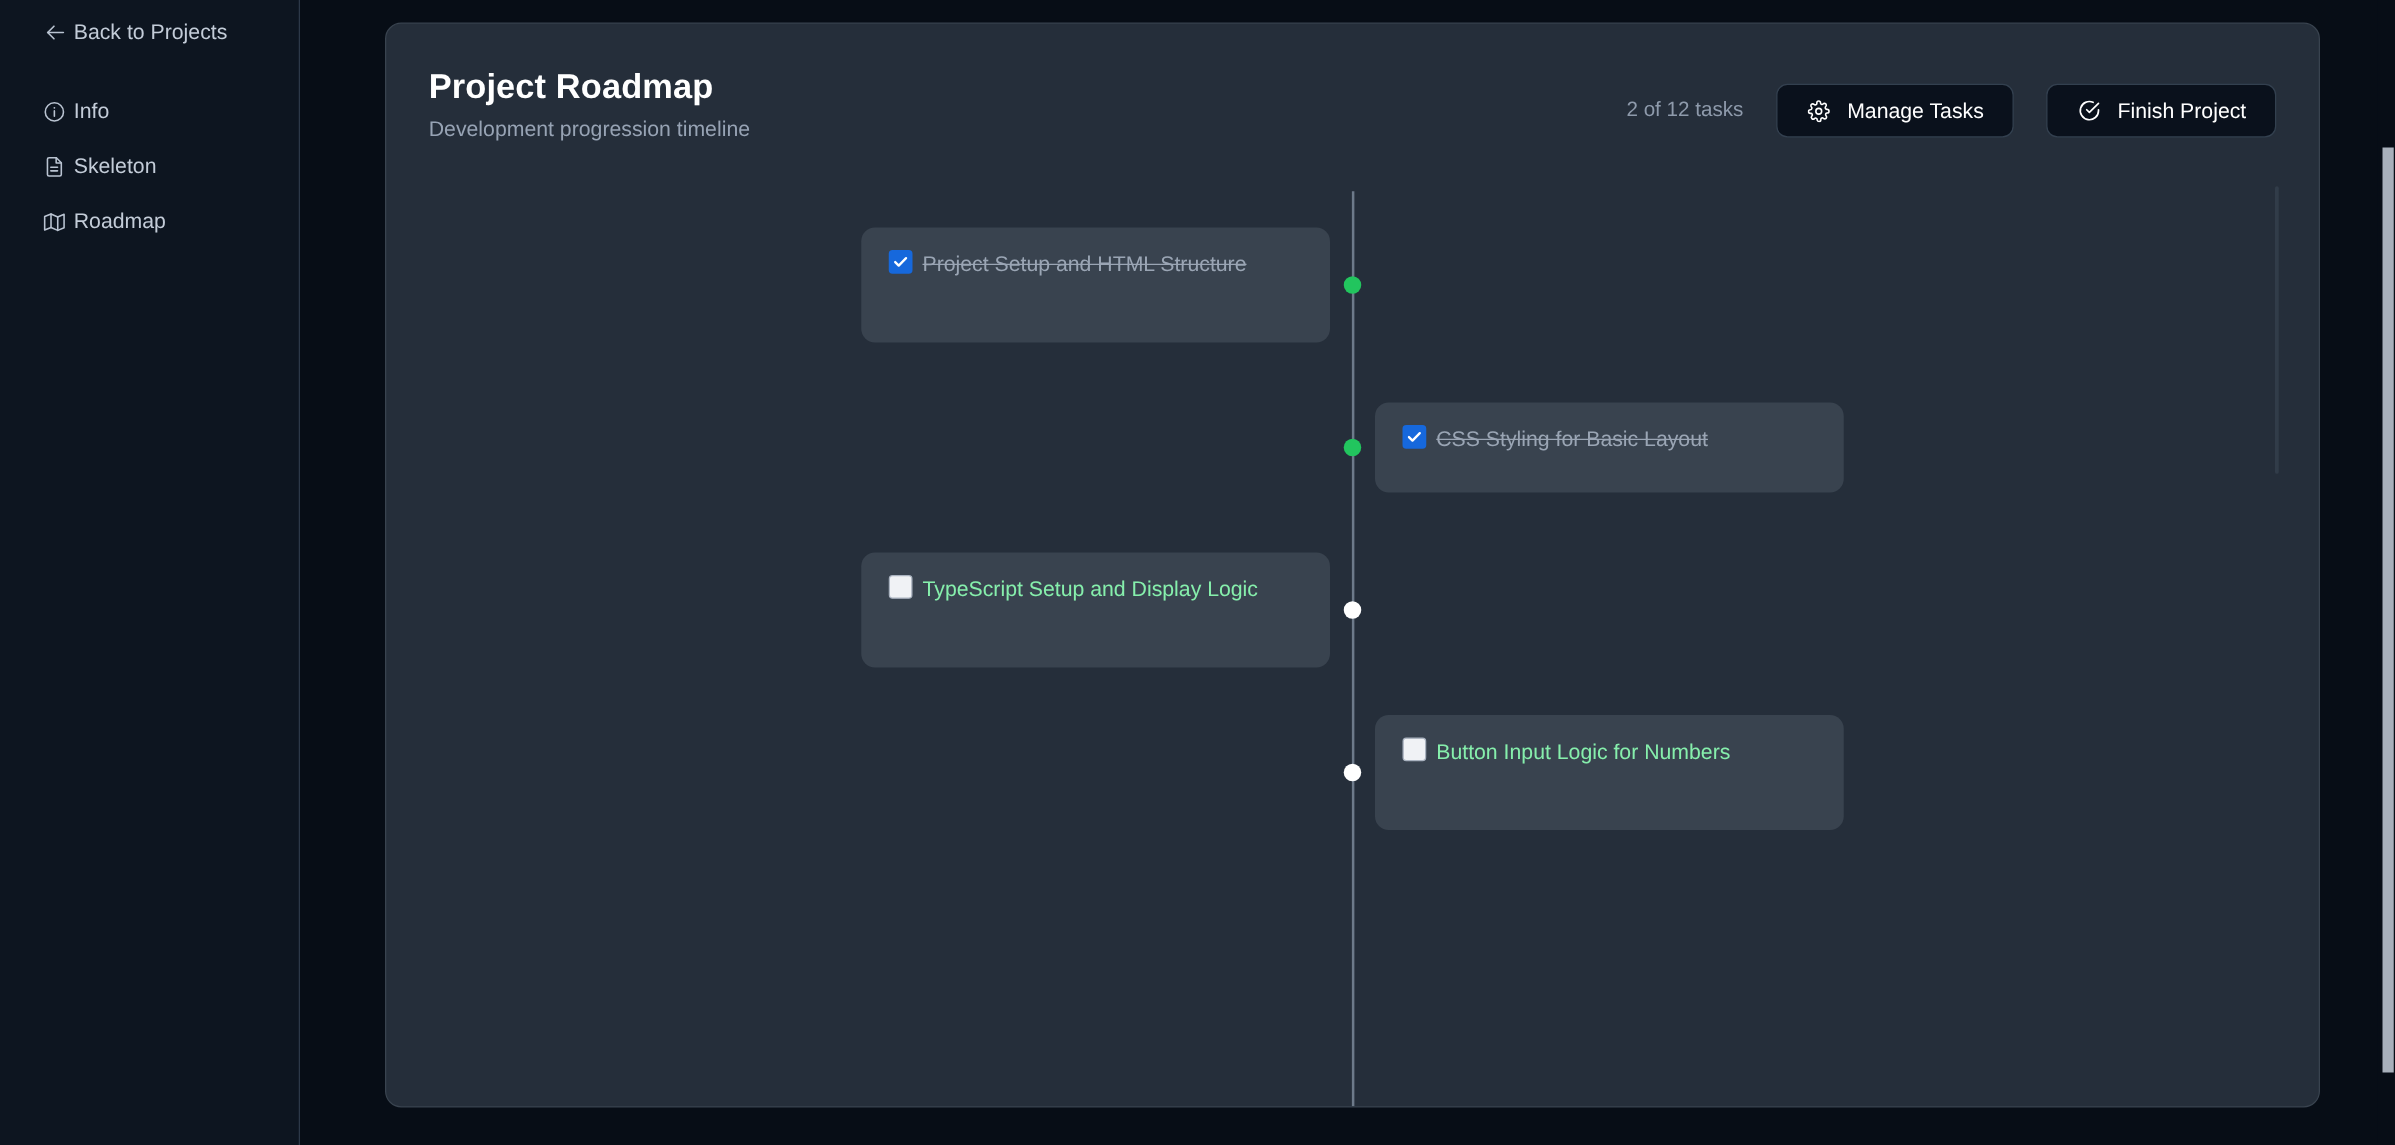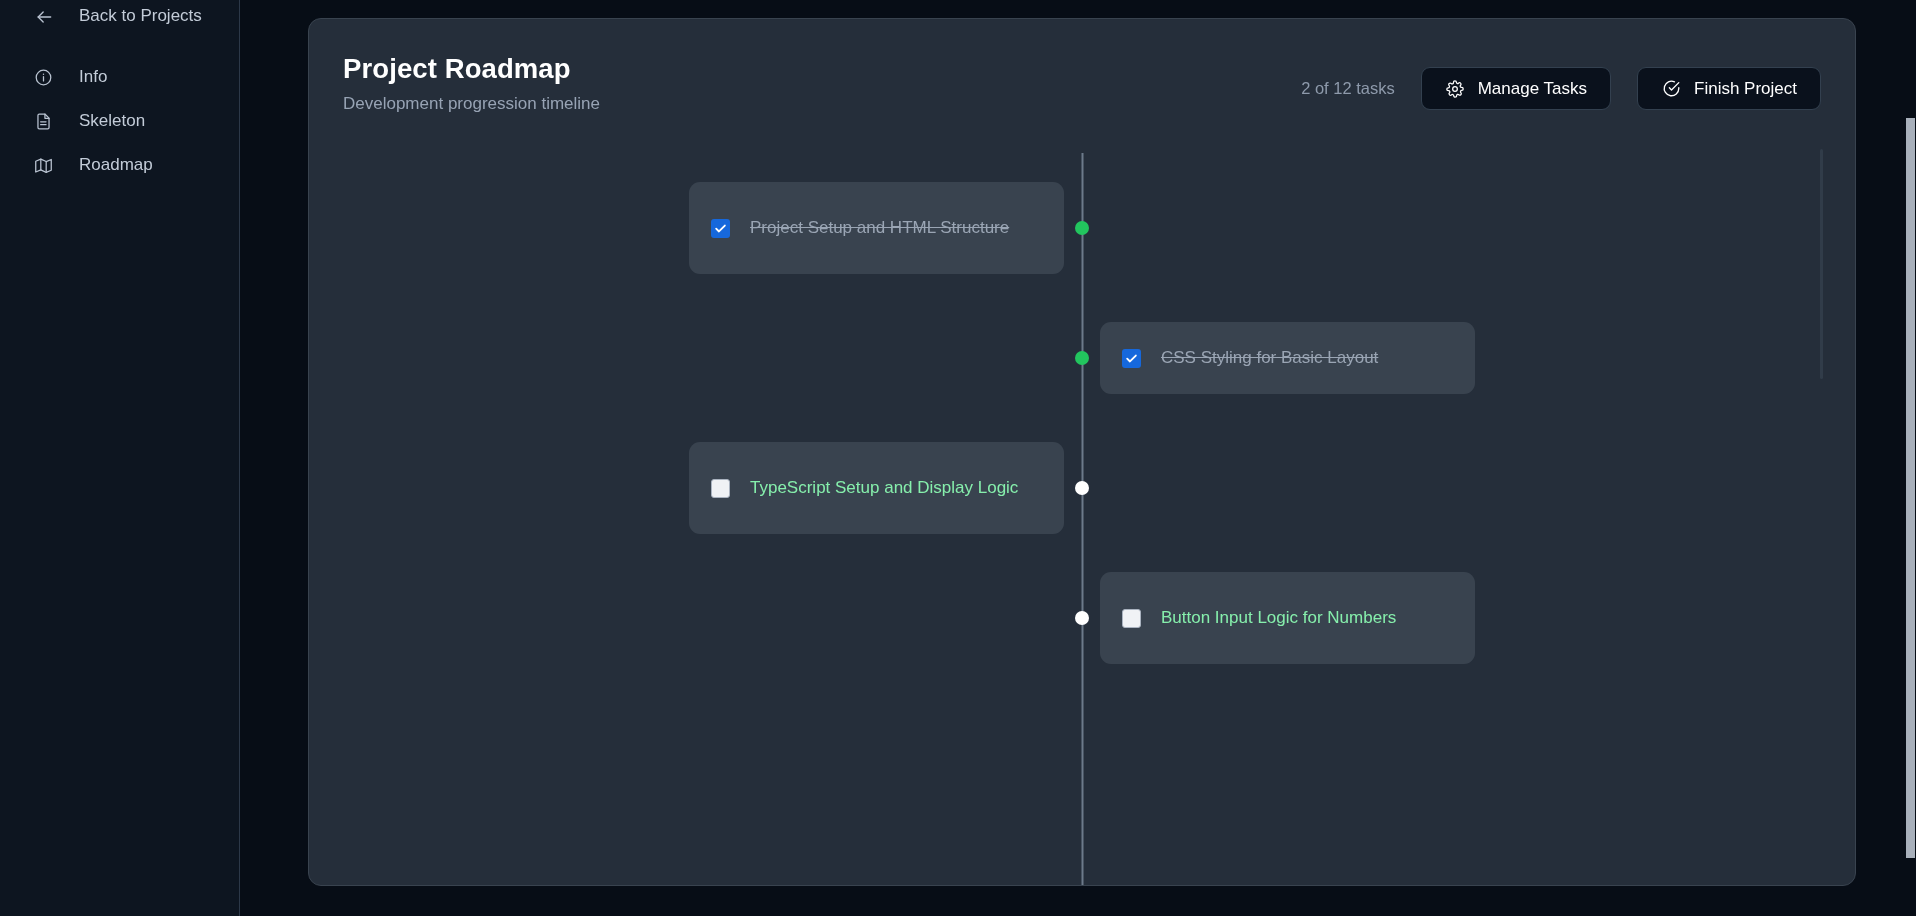--- a/index.html
+++ b/index.html
@@ -25,22 +25,22 @@
     height: 916px;
     background: #0d1520;
     border-right: 1px solid #2c3848;
     padding-top: 6px;
     display: flex;
     flex-direction: column;
   }
 
   .nav-item {
     display: flex;
-    align-items: flex-start;
-    gap: 25px;
+    align-items: center;
+    gap: 5px;
     height: 44px;
     padding: 0 0 0 33px;
     color: #c3ccd8;
     font-size: 17px;
     cursor: pointer;
     user-select: none;
   }
 
   .nav-item .ico {
     width: 21px; height: 21px;
@@ -178,22 +178,22 @@
   }
   .tl-dot.done    { background: #22c55e; }
   .tl-dot.pending { background: #ffffff; }
 
   .task-card {
     width: 375px;
     background: #39434f;
     border-radius: 11px;
     padding: 18px 22px;
     display: flex;
-    align-items: center;
-    gap: 20px;
+    align-items: flex-start;
+    gap: 8px;
     min-height: 92px;
     cursor: pointer;
   }
   .tl-row.left  .task-card { margin-left: calc(50% - 375px - 18px); }
   .tl-row.right .task-card { margin-right: calc(50% - 375px - 18px); }
 
   .task-check {
     width: 19px;
     height: 19px;
     flex: 0 0 19px;

